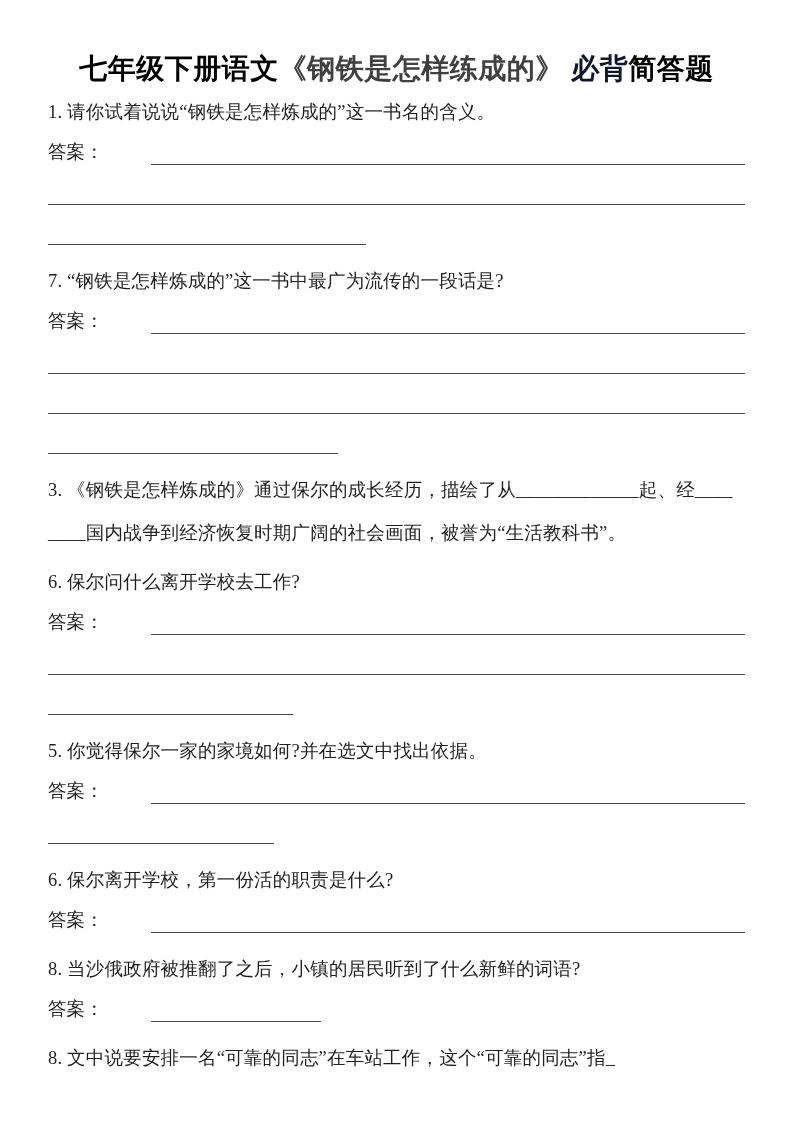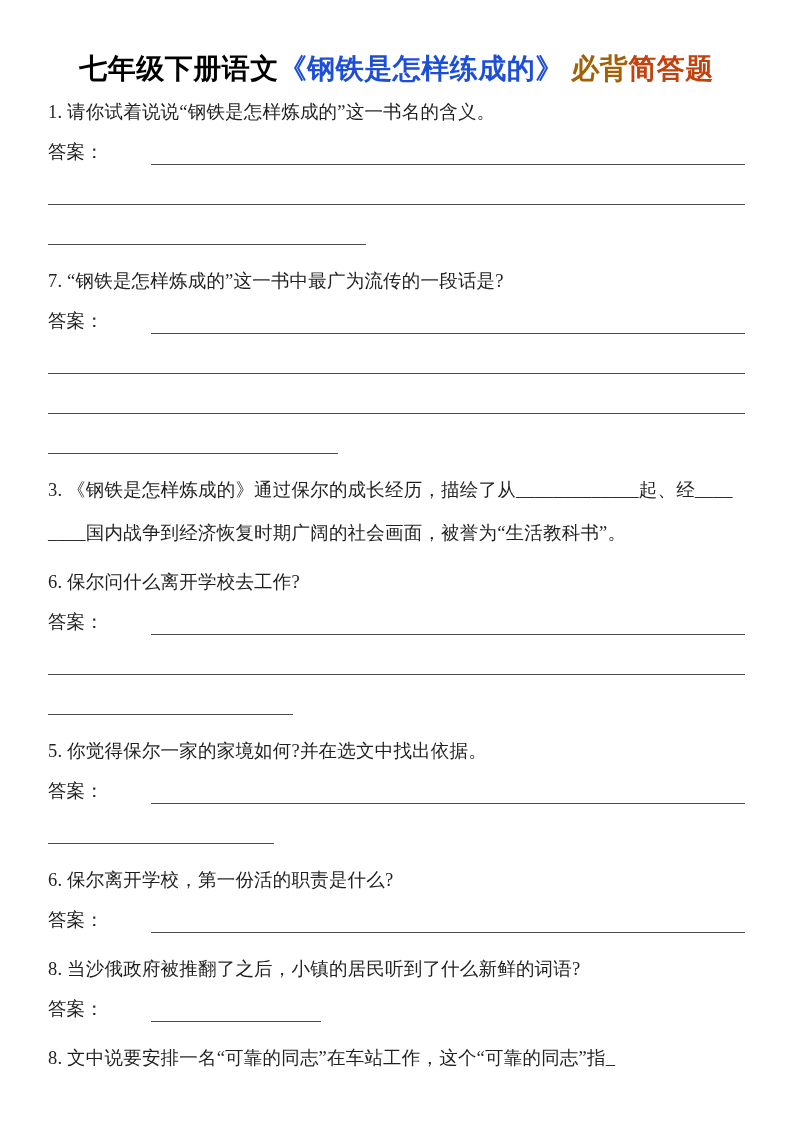--- a/index.html
+++ b/index.html
@@ -54,21 +54,21 @@
   .rule-row {
     margin-top:39px;
     height:0;
     border-bottom:1.7px solid #4b4b4b;
   }
 </style>
 </head>
 <body>
 
 <div class="page">
-  <h1 class="title" id="title"><span style="color: rgb(0, 0, 0); margin-top: 10px;">七年级下册语文</span><span style="color: #1d4ed8;">《钢铁是怎样练成的》</span><span style="color: #a16207;"> 必背</span><span style="color: #c2410c;">简答题</span></h1>
+  <h1 class="title" id="title"><span style="color: rgb(0, 0, 0); margin-top: 10px;">七年级下册语文</span><span style="color: #404040;">《钢铁是怎样练成的》</span><span style="color: #0f172a;"> 必背</span><span style="color: #000000;">简答题</span></h1>
   <main id="questions">
       <section class="q-block">
         <p class="q-text">1. 请你试着说说“钢铁是怎样炼成的”这一书名的含义。</p>
         <div class="answer-row">
           <span class="answer-label">答案：</span>
           <span class="blank stretch"></span>
         </div>
         <div class="rule-row"></div>
         <div class="rule-row" style="width: 318px;"></div>
       </section>

